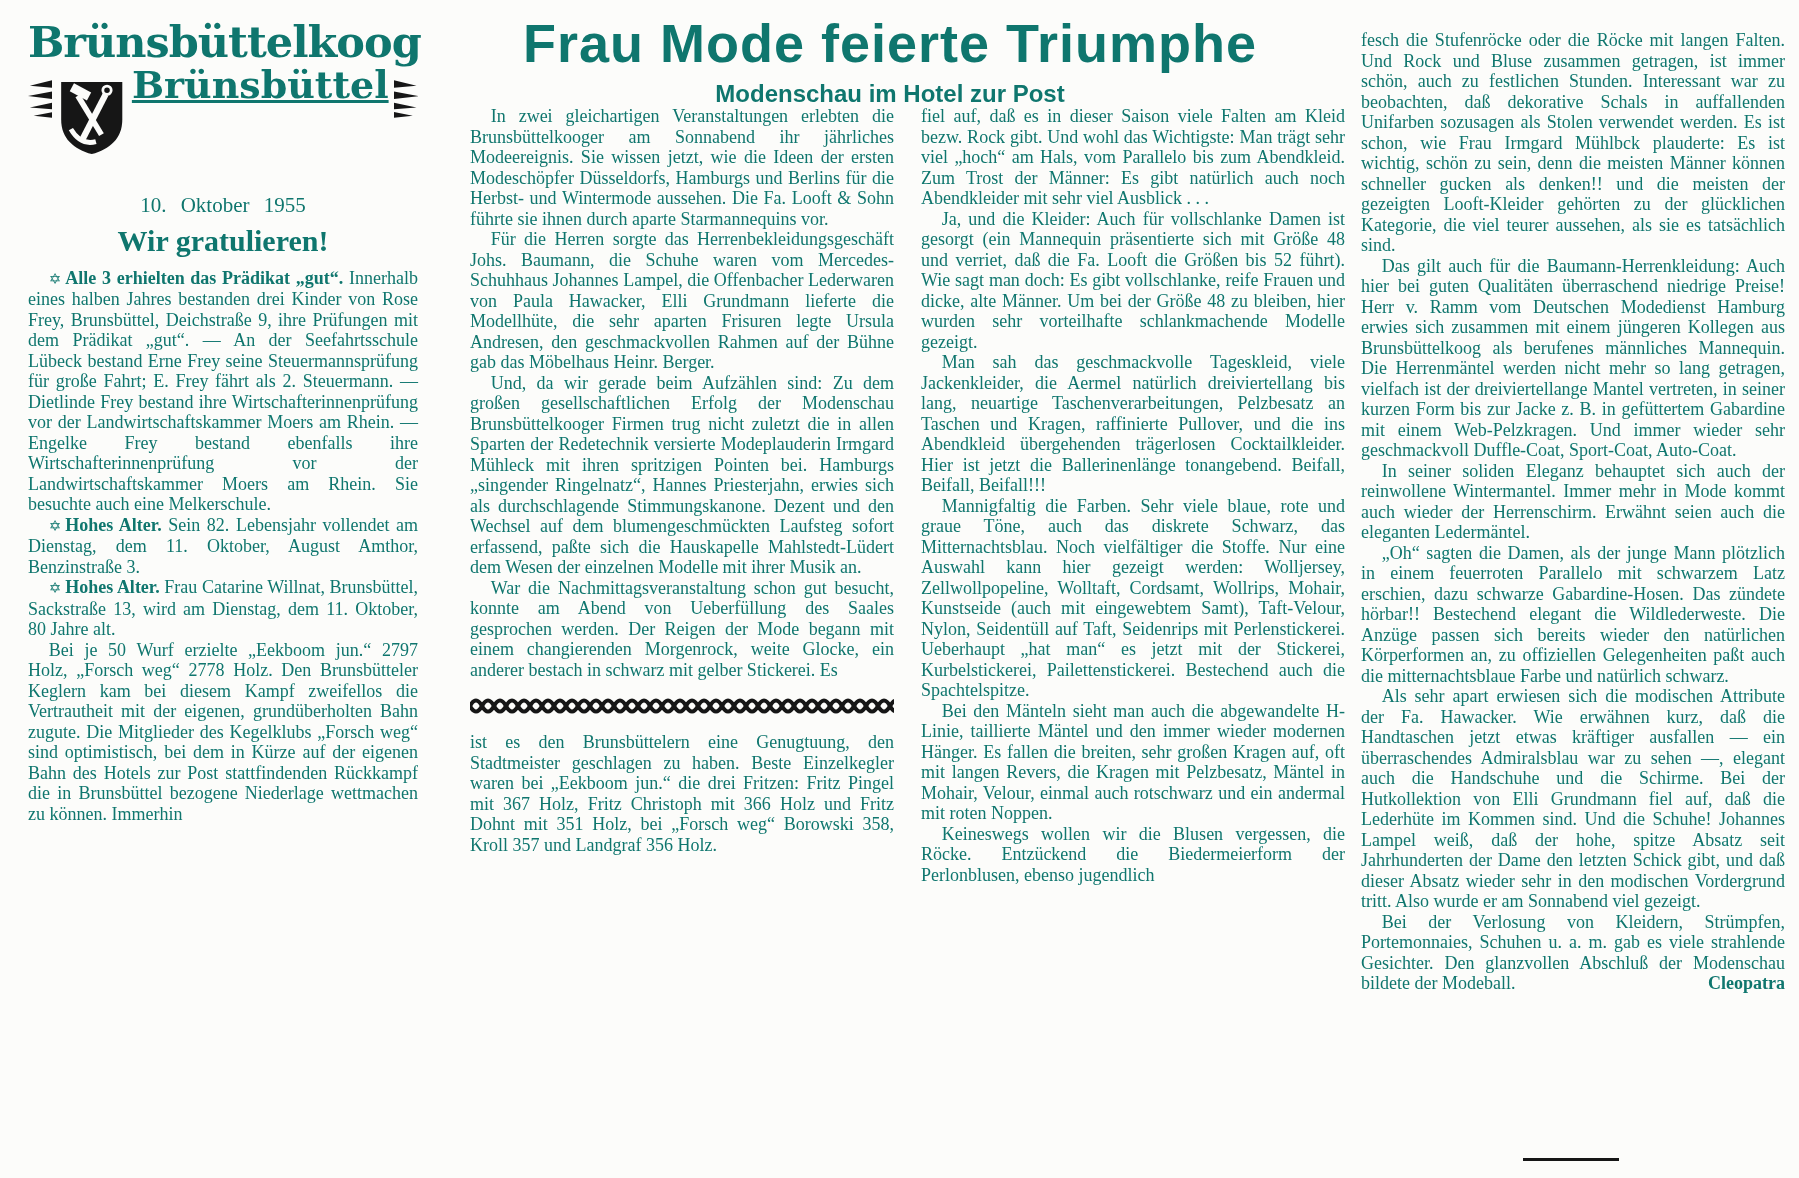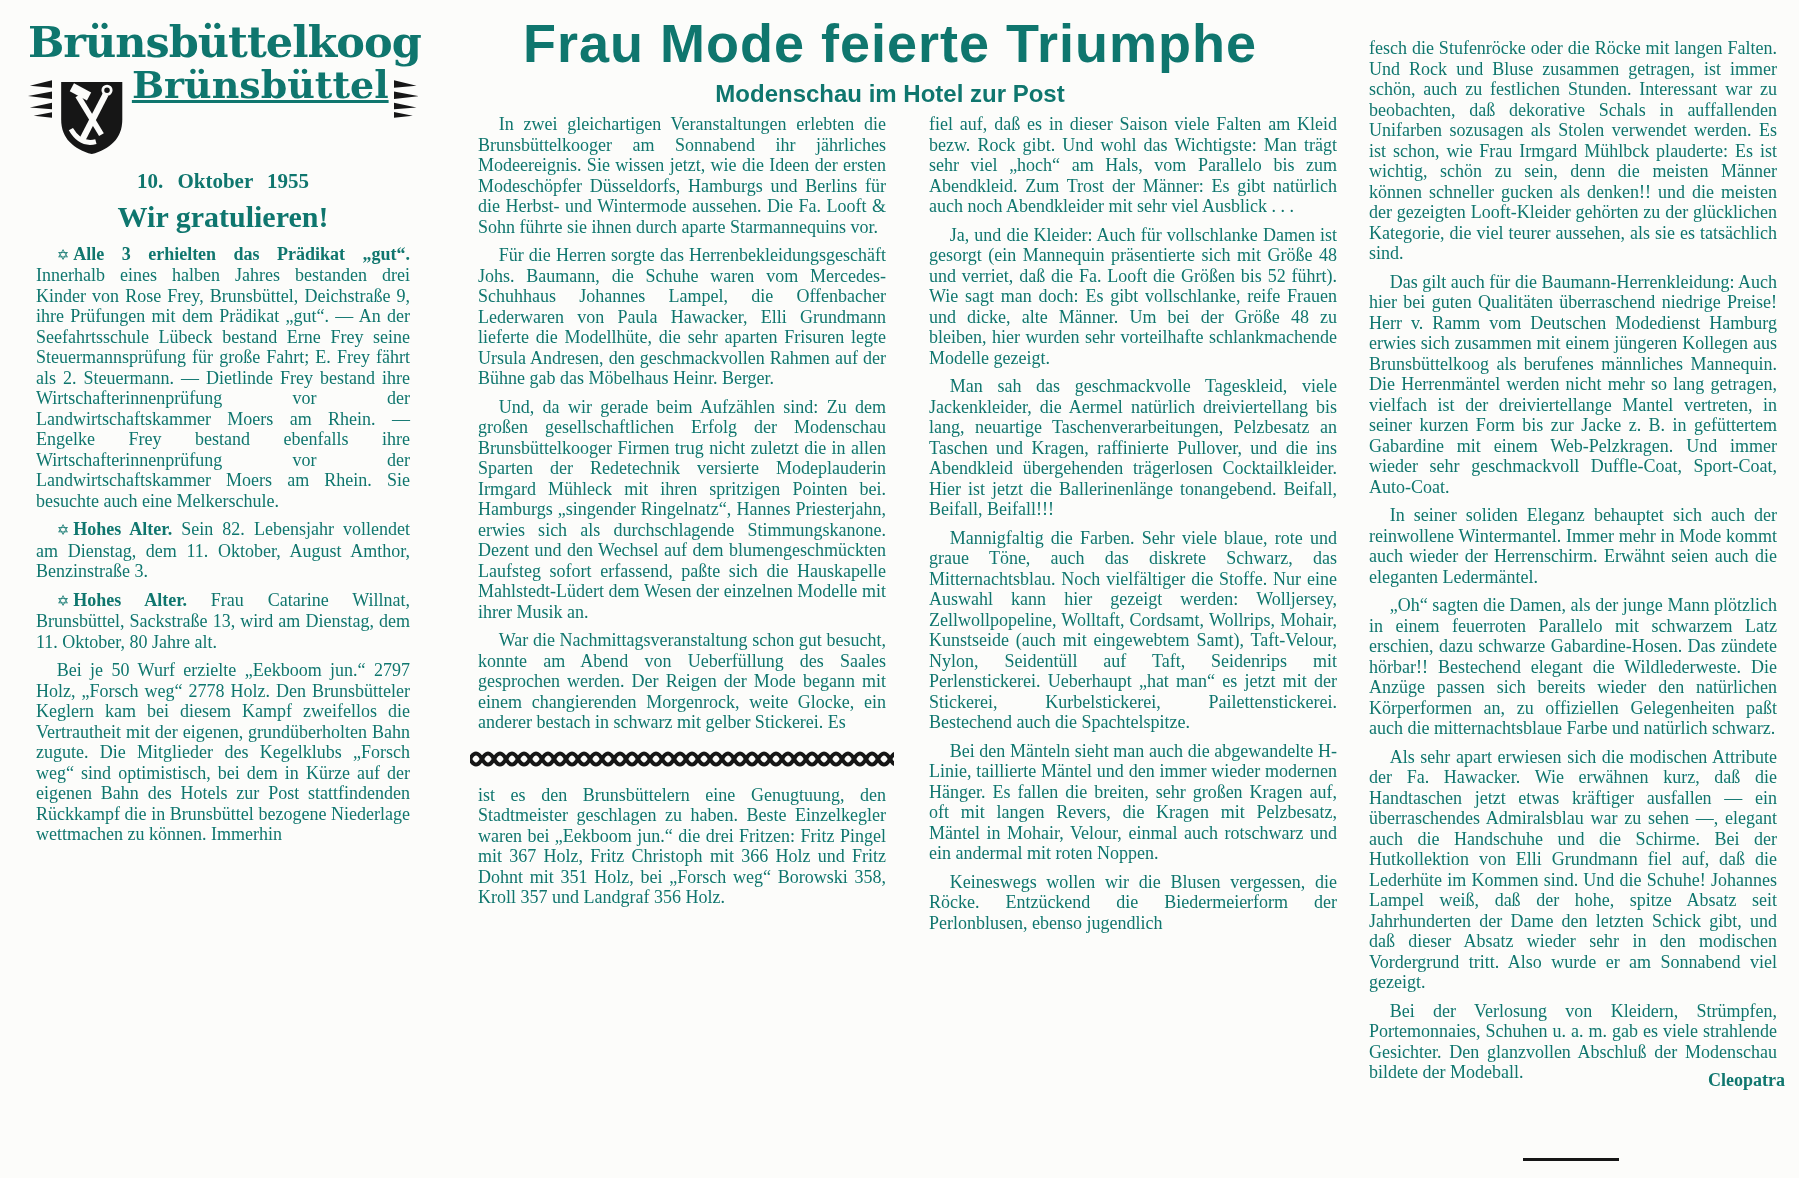--- a/index.html
+++ b/index.html
@@ -1,27 +1,27 @@
 <!DOCTYPE html>
 <html lang="de"><head>
 <meta charset="utf-8">
 <style>
   html,body{margin:0;padding:0;background:#e8e8e4;}
   .page{position:relative;width:1799px;height:1178px;background:#fcfcfa;color:#0f766e;
         font-family:"Liberation Serif", serif;overflow:hidden;}
   .col{position:absolute;text-align:justify;font-size:18px;line-height:20.5px;}
-  .col p{margin:8px;text-indent:1.15em;}
+  .col p{margin:0;text-indent:1.15em;}
   .col p.noindent{text-indent:0;}
 
   
   .masthead-title1{font-family:"DejaVu Serif", serif;font-weight:bold;font-size:43px;line-height:1.05;
                    letter-spacing:-1px;text-align:center;white-space:nowrap;}
   .masthead-row2{display:flex;align-items:flex-start;justify-content:center;gap:5px;margin-top:10px;text-decoration:underline;}
   .masthead-title2{font-family:"DejaVu Serif", serif;font-weight:bold;font-size:38px;white-space:nowrap;}
-  .masthead-date{text-align:center;font-weight:bold;font-size:21px;margin-top:10px;word-spacing:9px;}
+  .masthead-date{text-align:center;font-weight:normal;font-size:21px;margin-top:34px;word-spacing:9px;}
   .h-gratulieren{text-align:center;font-weight:bold;font-size:30px;line-height:34px;margin:8px 0 10px;}
   .star{font-family:"DejaVu Sans", sans-serif;font-size:15px;padding-right:4px;}
   .lead-bold{font-weight:bold;}
   .h-kegel{text-align:center;font-weight:bold;font-size:29px;line-height:34px;
            font-family:"Liberation Sans", sans-serif;margin:18px 0 10px;}
   .kegel-lead{font-weight:bold;}
 
   
   .headline-block{position:absolute;left:432px;top:14px;width:916px;text-align:center;}
   .headline{font-family:"Liberation Sans", sans-serif;font-weight:bold;font-size:54px;

